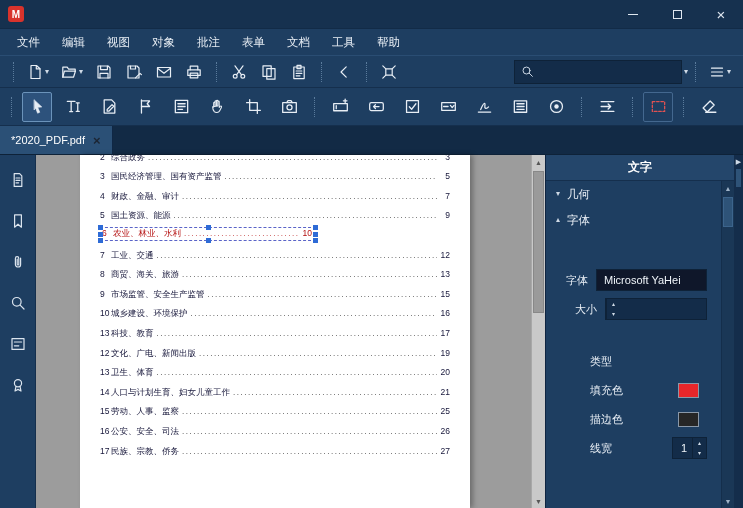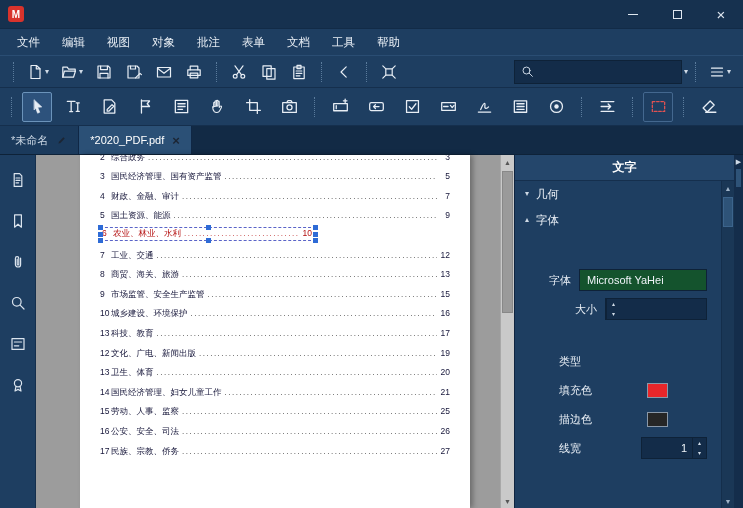--- a/index.html
+++ b/index.html
@@ -64,34 +64,34 @@
   .hd-tl{left:-3px;top:-3px}.hd-tm{left:calc(50% - 2px);top:-3px}.hd-tr{right:-3px;top:-3px}
   .hd-ml{left:-3px;top:calc(50% - 2px)}.hd-mr{right:-3px;top:calc(50% - 2px)}
   .hd-bl{left:-3px;bottom:-3px}.hd-bm{left:calc(50% - 2px);bottom:-3px}.hd-br{right:-3px;bottom:-3px}
 
   .vscroll{position:absolute;right:0;top:0;width:14px;height:100%;background:#c9c9c9;border-left:1px solid #a8a8a8;display:flex;flex-direction:column}
   .vs-btn{height:14px;display:flex;align-items:center;justify-content:center;font-size:7px;color:#555;flex:0 0 auto}
   .vs-track{flex:1;position:relative}
   .vs-thumb{position:absolute;top:2px;left:1px;right:1px;height:142px;background:#9a9a9a;border:1px solid #888}
 
   
-  .props{width:229px;background:#1e3e61;display:flex;border-left:1px solid #0f2440;flex:0 0 auto}
+  .props{width:198px;background:#1e3e61;display:flex;border-left:1px solid #0f2440;flex:0 0 auto}
   .props-main{flex:1;display:flex;flex-direction:column;min-width:0}
   .props-header{height:26px;display:flex;align-items:center;justify-content:center;color:#fff;font-weight:bold;font-size:12px;background:#24466b;border-bottom:1px solid #152f4d;flex:0 0 auto}
   .props-body{flex:1;display:flex;min-height:0}
   .fields{flex:1;overflow:hidden;min-width:0}
   .section{display:flex;align-items:center;gap:7px;height:26px;padding:0 10px;color:#e8eef5;font-size:11.5px}
   .tri{font-size:8px;color:#cdd8e4;line-height:1}
   .prow{display:flex;align-items:center;height:22px;margin:7px 14px 7px 44px;color:#e8eef5;font-size:11px}
   .prow .plabel{width:48px;flex:0 0 auto}
   .prow.right{justify-content:flex-end;gap:8px;margin-left:20px}
   .prow.right .plabel{width:auto}
   .prow.font-row{margin-top:36px}
   .prow.type-row{margin-top:30px}
-  .combo{background:#14532d;border:1px solid #0e2238;color:#eef3f8;font-size:11px;height:22px;display:flex;align-items:center;padding:0 7px;gap:6px}
+  .combo{background:#0f172a;border:1px solid #0e2238;color:#eef3f8;font-size:11px;height:22px;display:flex;align-items:center;padding:0 7px;gap:6px}
   .combo .cbx-caret{margin-left:auto;font-size:8px;color:#dfe7f0}
   .combo.font-combo{width:128px}
   .combo.type-combo{width:102px;margin-left:2px}
   .spin{background:#132c49;border:1px solid #0e2238;color:#eef3f8;font-size:11px;height:22px;display:flex;align-items:stretch}
   .spin.size-spin{width:102px}
   .spin.width-spin{width:68px;margin-left:34px}
   .spin .val{flex:1;display:flex;align-items:center;justify-content:flex-end;padding-right:5px}
   .spin .arrows{width:14px;display:flex;flex-direction:column;border-left:1px solid #0e2238}
   .spin .arrows span{flex:1;font-size:6px;display:flex;align-items:center;justify-content:center;color:#cfdae6;line-height:1}
   .swatch{width:21px;height:15px;border:1px solid #8a98a8;margin-left:40px}
@@ -345,26 +345,20 @@
       <div class="tb-sep"></div>
       <div class="tb-btn">
         <svg viewBox="0 0 16 16" class="icon">
           <path d="M5.8 13.2L2 9.4 8.6 2.8l3.8 3.8z"></path>
           <path d="M4.4 13.4h9.6"></path>
         </svg>
       </div>
     </div>
 
   <div class="tabbar" id="tabbar">
-      <div class="tab">
-        <span>*未命名</span>
-        <svg viewBox="0 0 16 16" class="tab-ico">
-          <path d="M3.5 12.5l.9-2.8 6.4-6.4 1.9 1.9-6.4 6.4z" fill="#1c2533"></path>
-        </svg>
-      </div>
       <div class="tab active">
         <span>*2020_PDF.pdf</span>
         <span class="tab-close">×</span>
       </div>
     </div>
 
   <div class="content">
 
     <div class="sidebar" id="sidebar">
         <div class="side-btn">
@@ -483,21 +477,21 @@
               <span class="pageno">19</span>
             </div>
             <div class="toc-row">
               <span class="num">13</span>
               <span class="ttl">卫生、体育</span>
               <span class="dots"></span>
               <span class="pageno">20</span>
             </div>
             <div class="toc-row">
               <span class="num">14</span>
-              <span class="ttl">国民经济管理、妇女儿童工作</span>
+              <span class="ttl">人口与计划生育、妇女儿童工作</span>
               <span class="dots"></span>
               <span class="pageno">21</span>
             </div>
             <div class="toc-row">
               <span class="num">15</span>
               <span class="ttl">劳动、人事、监察</span>
               <span class="dots"></span>
               <span class="pageno">25</span>
             </div>
             <div class="toc-row">

